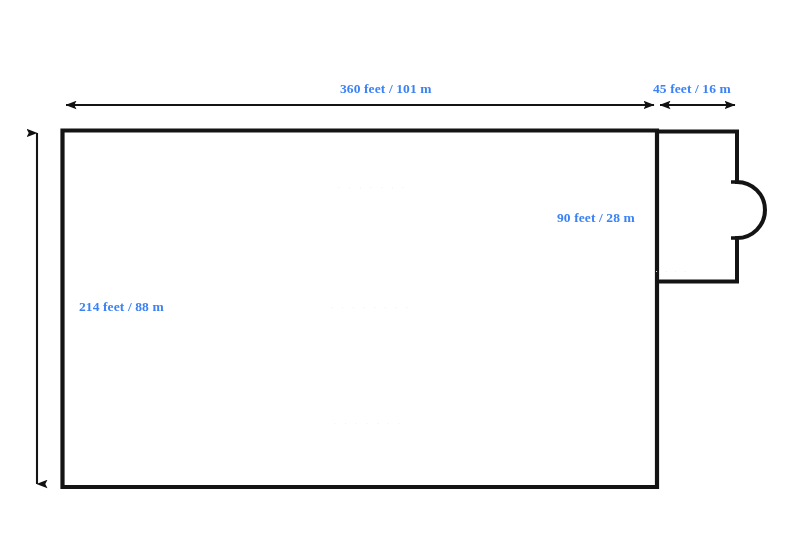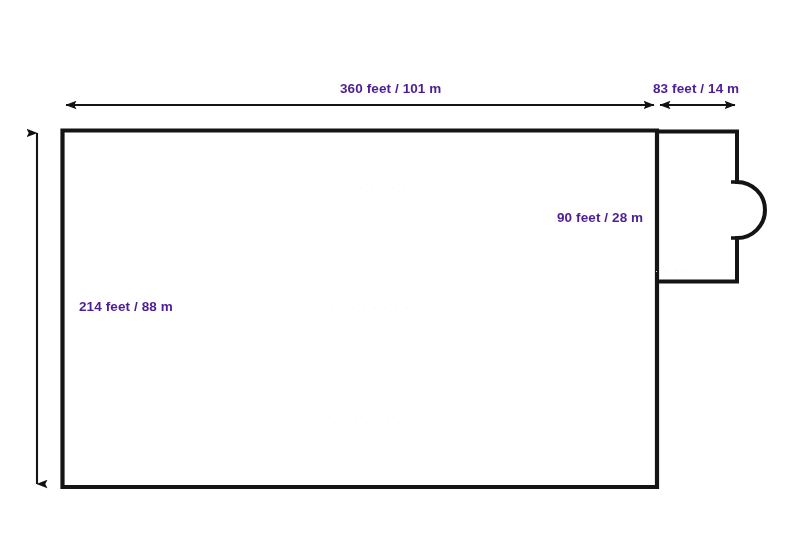--- a/index.html
+++ b/index.html
@@ -21,24 +21,24 @@
   #plan-svg {
     position: absolute;
     top: 0;
     left: 0;
     width: 800px;
     height: 552px;
     display: block;
   }
   .dim-label {
     position: absolute;
-    font-family: Liberation Sans, sans-serif;
+    font-family: Liberation Serif, serif;
     font-size: 13.5px;
     font-weight: bold;
-    color: #4c1d95;
+    color: #3b82f6;
     white-space: nowrap;
     letter-spacing: 0.1px;
     line-height: 1;
   }
   #label-width-main  { left: 340px; top: 82px; }
   #label-width-ext   { left: 653px; top: 82px; }
   #label-depth-ext   { left: 557px; top: 211px; }
   #label-height-main { left: 79px;  top: 300px; }
 
   .ghost-text {
@@ -90,21 +90,21 @@
 
     <line x1="66" y1="105" x2="654" y2="105" stroke="#141414" stroke-width="2.1" marker-start="url(#arrow-start)" marker-end="url(#arrow-end)"></line>
 
     <line x1="660" y1="105" x2="735" y2="105" stroke="#141414" stroke-width="2.1" marker-start="url(#arrow-start)" marker-end="url(#arrow-end)"></line>
 
     <line x1="37" y1="133" x2="37" y2="484" stroke="#141414" stroke-width="2.1" marker-start="url(#arrow-up)" marker-end="url(#arrow-down)"></line>
   </svg>
 
   <div class="dim-label" id="label-width-main">360 feet / 101 m</div>
 
-  <div class="dim-label" id="label-width-ext">83 feet / 14 m</div>
+  <div class="dim-label" id="label-width-ext">45 feet / 16 m</div>
 
   <div class="dim-label" id="label-depth-ext">90 feet / 28 m</div>
 
   <div class="dim-label" id="label-height-main">214 feet / 88 m</div>
 
   <div class="ghost-text" id="ghost-1">· ·  · · ·   · ·</div>
 
   <div class="ghost-text" id="ghost-2">· · ·  · ·   · · ·</div>
 
   <div class="ghost-text" id="ghost-3">· · · ·  ·  · ·</div>

